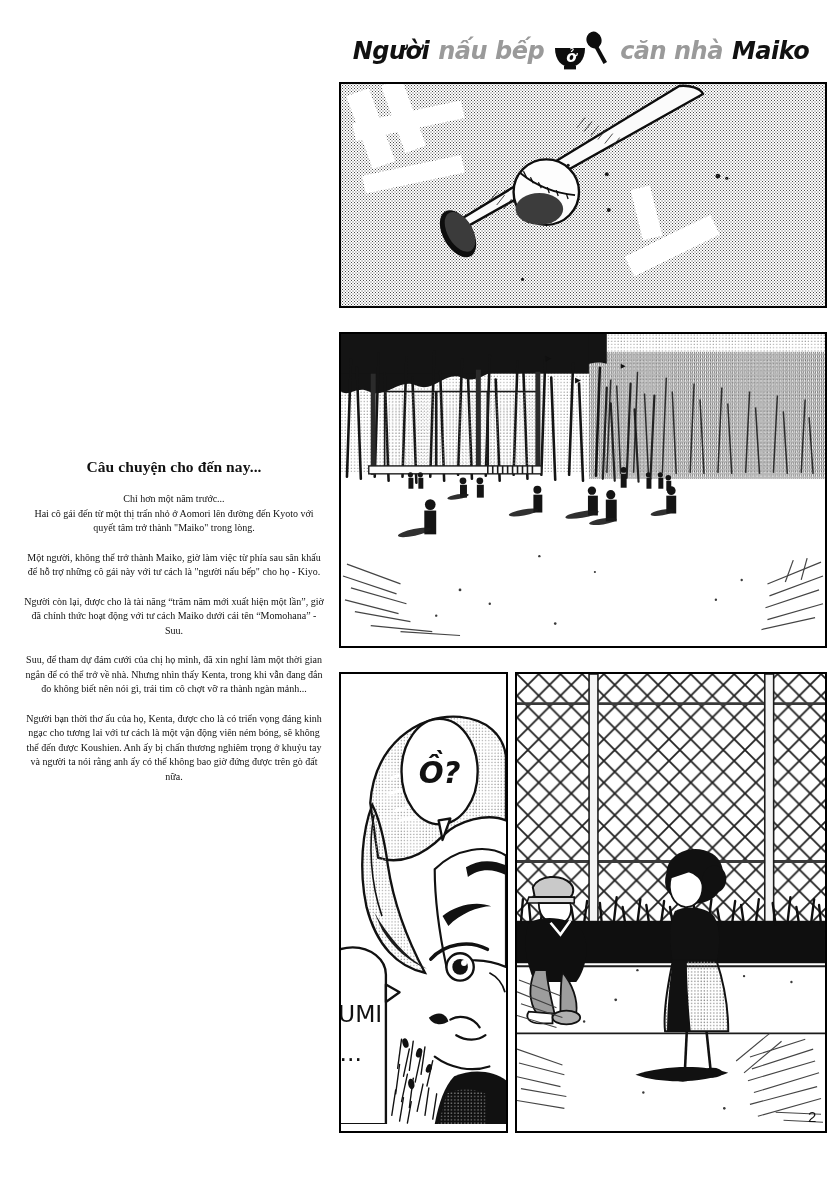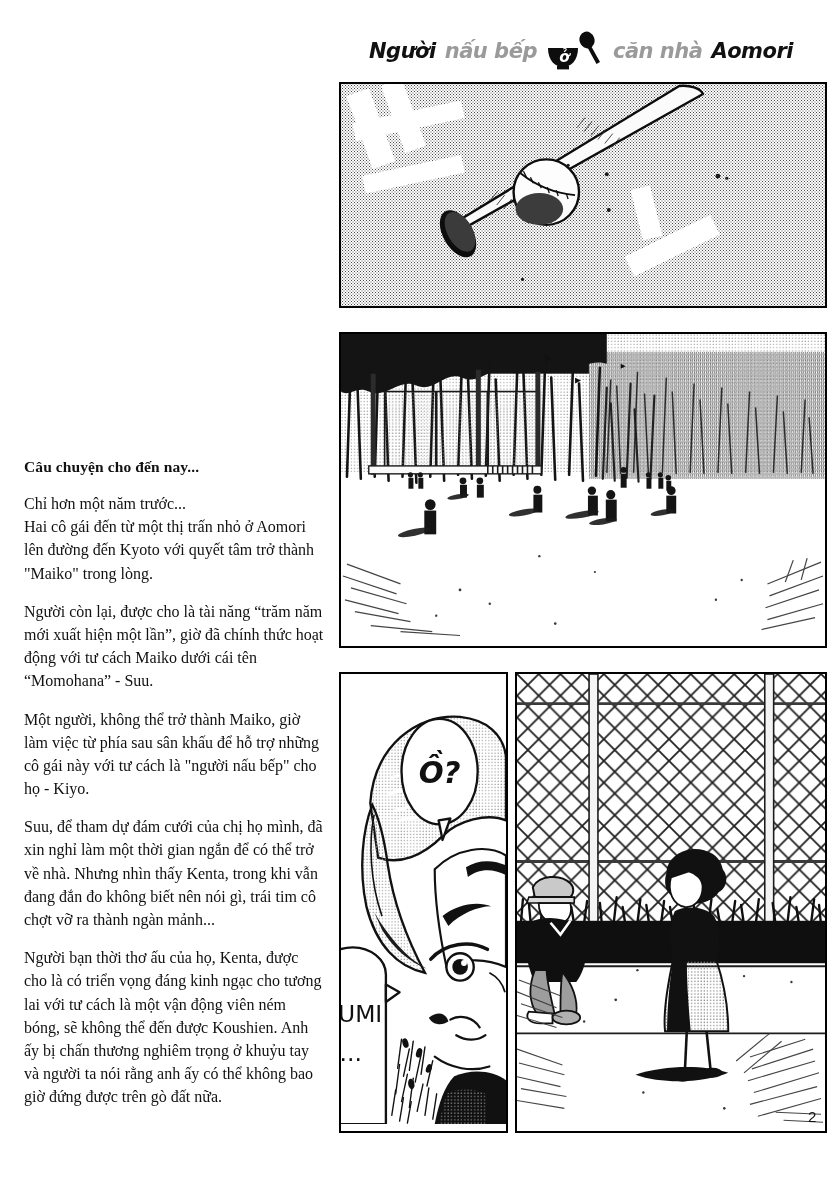--- a/index.html
+++ b/index.html
@@ -25,52 +25,53 @@
     height: 50px;
     display: flex;
     align-items: center;
     justify-content: center;
     gap: 9px;
   }
   .title-word {
     font-family: "DejaVu Sans", sans-serif;
     font-weight: bold;
     font-style: italic;
-    font-size: 21px;
+    font-size: 24px;
     letter-spacing: -0.5px;
     line-height: 1;
     white-space: nowrap;
   }
   .title-dark { color: #111111; }
   .title-gray { color: #9a9a9a; }
 
   #title-icon {
     position: relative;
     width: 58px;
     height: 40px;
     flex: 0 0 58px;
   }
 
   
   #story-column {
     position: absolute;
     left: 24px;
     top: 458px;
     width: 300px;
+    text-align: center;
   }
   #story-heading {
     font-family: "Liberation Serif", serif;
     font-weight: bold;
     font-size: 15.5px;
     margin: 0 0 16px 0;
     letter-spacing: 0.1px;
   }
   .story-para {
     font-family: "Liberation Serif", serif;
-    font-size: 16px;
+    font-size: 10px;
     line-height: 1.45;
     margin: 0 0 15px 0;
     white-space: pre-line;
   }
   .story-para:last-child { margin-bottom: 0; }
 
   
   .panel {
     position: absolute;
     border: 2px solid #000000;
@@ -122,29 +123,29 @@
       <path d="M44.5 14 L54 31 L50.5 33 L41.5 16.5 Z" fill="#0d0d0d"></path>
 
       <path d="M2 17 L32 17 C32 29.5 25 36 17 36 C9 36 2 29.5 2 17 Z" fill="#0d0d0d"></path>
       <rect x="11" y="35" width="12" height="3.4" fill="#0d0d0d"></rect>
 
       <text x="18.5" y="31" font-family="DejaVu Sans, sans-serif" font-size="15" font-weight="bold" font-style="italic" fill="#ffffff" text-anchor="middle">ở</text>
     </svg>
   </span>
 
   <span class="title-word title-gray">căn nhà</span>
-  <span class="title-word title-dark">Aomori</span>
+  <span class="title-word title-dark">Maiko</span>
 </div>
 
 <div id="story-column">
   <p id="story-heading">Câu chuyện cho đến nay...</p>
   <p class="story-para">Chỉ hơn một năm trước...
 Hai cô gái đến từ một thị trấn nhỏ ở Aomori lên đường đến Kyoto với quyết tâm trở thành "Maiko" trong lòng.</p>
+  <p class="story-para">Một người, không thể trở thành Maiko, giờ làm việc từ phía sau sân khấu để hỗ trợ những cô gái này với tư cách là "người nấu bếp" cho họ - Kiyo.</p>
   <p class="story-para">Người còn lại, được cho là tài năng “trăm năm mới xuất hiện một lần”, giờ đã chính thức hoạt động với tư cách Maiko dưới cái tên “Momohana” - Suu.</p>
-  <p class="story-para">Một người, không thể trở thành Maiko, giờ làm việc từ phía sau sân khấu để hỗ trợ những cô gái này với tư cách là "người nấu bếp" cho họ - Kiyo.</p>
   <p class="story-para">Suu, để tham dự đám cưới của chị họ mình, đã xin nghỉ làm một thời gian ngắn để có thể trở về nhà. Nhưng nhìn thấy Kenta, trong khi vẫn đang đắn đo không biết nên nói gì, trái tim cô chợt vỡ ra thành ngàn mảnh...</p>
   <p class="story-para">Người bạn thời thơ ấu của họ, Kenta, được cho là có triển vọng đáng kinh ngạc cho tương lai với tư cách là một vận động viên ném bóng, sẽ không thể đến được Koushien. Anh ấy bị chấn thương nghiêm trọng ở khuỷu tay và người ta nói rằng anh ấy có thể không bao giờ đứng được trên gò đất nữa.</p>
 </div>
 
 <div class="panel" id="panel-bat">
   <div class="halftone-bg"></div>
   <svg id="bat-svg" viewBox="0 0 488 226" preserveAspectRatio="none">
 
     <g fill="#ffffff">
       <rect x="18" y="6" width="24" height="78" transform="rotate(-20 30 45)"></rect>

